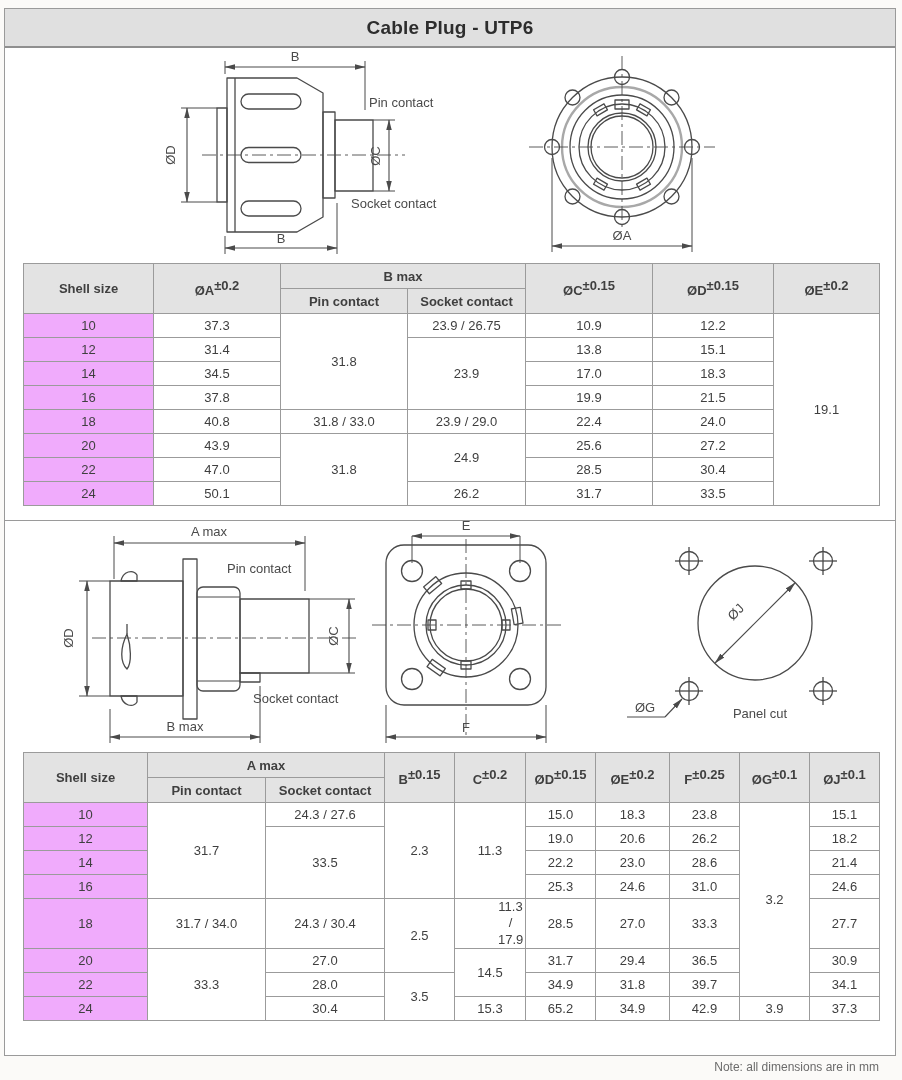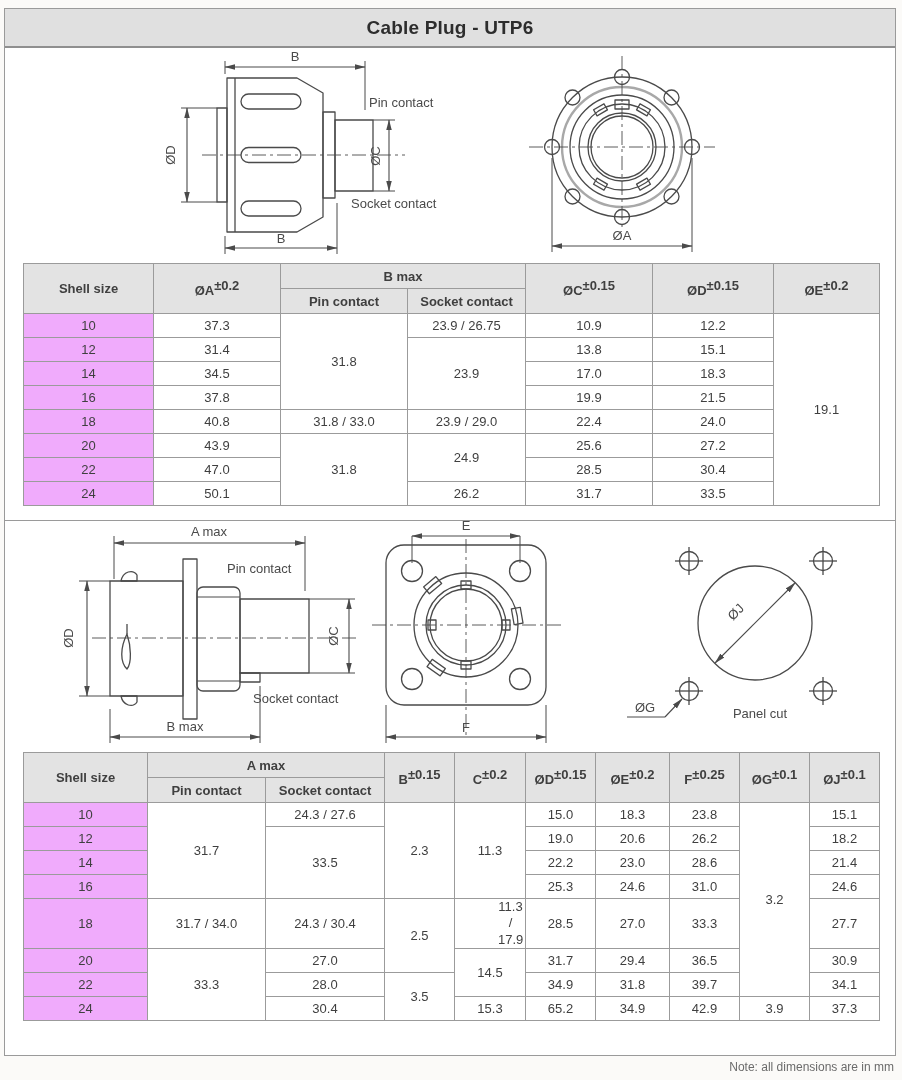--- a/index.html
+++ b/index.html
@@ -23,21 +23,21 @@
   table{border-collapse:collapse;table-layout:fixed;width:856px;font-size:13px;color:#3f3f3f;border:1.6px solid #777;}
   th,td{border:1px solid #9b9b9b;text-align:center;vertical-align:middle;padding:0 2px;}
   thead th{background:#e3e3e3;font-weight:bold;}
   thead{border-bottom:1.6px solid #777;border-radius:12px;}
   thead tr{height:25px;}
   tbody tr{height:24px;}
   tbody tr.tall{height:44px;}
   td.shell{background:#f0abfc;}
   sup{font-size:13px;font-weight:bold;}
   td.pre{white-space:pre-line;line-height:1.25;padding-left:43px;}
-  .note{position:absolute;top:1060px;right:8px;font-size:12px;color:#6b6b6b;}
+  .note{position:absolute;top:1060px;right:23px;font-size:12px;color:#6b6b6b;}
 </style>
 </head>
 <body>
 
 <section class="panel" id="panel-cable">
   <div class="title-bar">
     <span>Cable Plug - UTP6</span>
   </div>
 
   <div class="drawings" id="dwg-area-1">

